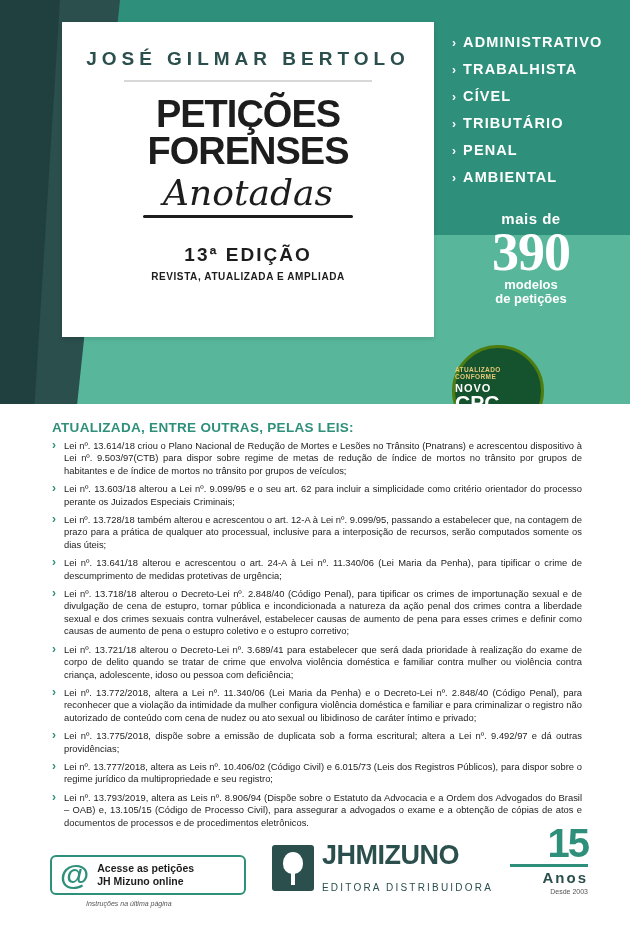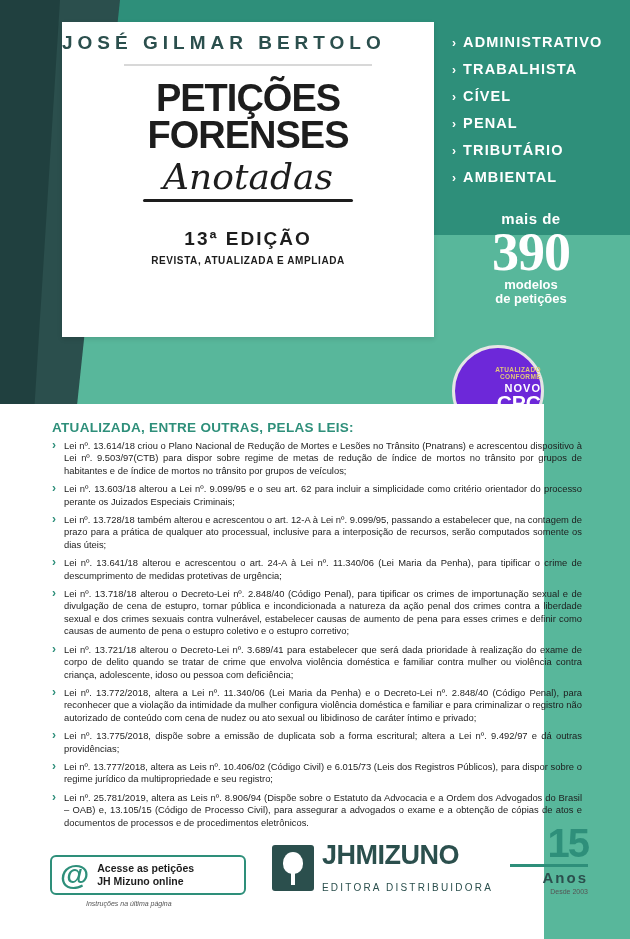--- a/index.html
+++ b/index.html
@@ -35,26 +35,26 @@
     background: #20403f;
     clip-path: polygon(0 0, 100% 0, 55% 100%, 0 100%);
   }
   
   .title-card {
     position: absolute; top: 22px; left: 62px; width: 372px; height: 315px;
     background: #ffffff;
     box-shadow: 0 2px 5px rgba(0,0,0,0.12);
   }
   .author {
-    text-align: left;
+    text-align: center;
     font-size: 19px;
     letter-spacing: 5px;
     color: #2b4f4d;
     font-weight: bold;
-    margin-top: 10px;
+    margin-top: 26px;
   }
   .title-rule {
     width: 248px; height: 2px; background: #d8d8d8;
     margin: 10px auto 0 auto;
   }
   .main-title {
     text-align: center;
     font-size: 38px;
     line-height: 0.98;
     font-weight: bold;
@@ -110,32 +110,32 @@
     text-align: center; color: #ffffff;
   }
   .badge390 .pre { font-size: 15px; font-weight: bold; letter-spacing: 0.5px; }
   .badge390 .num { font-size: 54px; font-weight: bold; line-height: 0.95; letter-spacing: -1px; font-family: Liberation Serif, serif; }
   .badge390 .mod { font-size: 13px; font-weight: bold; line-height: 1; }
   .badge390 .pet { font-size: 13px; font-weight: bold; }
   
   .seal {
     position: absolute; top: 345px; left: 452px; width: 92px; height: 92px;
     border-radius: 50%;
-    background: #6d28d9;
-    border: 3px solid #e5e5e5;
+    background: #14532d;
+    border: 3px solid #4d7c0f;
     color: #ffffff;
-    text-align: right;
+    text-align: left;
   }
   .seal .s1 { font-size: 6.5px; font-weight: bold; color:#e3c878; margin-top: 18px; letter-spacing:0.4px;}
   .seal .s2 { font-size: 11px; font-weight: bold; margin-top: 2px; letter-spacing: 1px;}
   .seal .s3 { font-size: 21px; font-weight: bold; line-height: 0.9; }
   .seal .s4 { font-size: 6.5px; font-weight: bold; color:#e3c878; margin-top: 4px; letter-spacing:0.3px;}
   
   .body-panel {
-    position: absolute; top: 404px; left: 0; width: 544px; height: 535px;
+    position: absolute; top: 404px; left: 0; width: 630px; height: 535px;
     background: #ffffff;
   }
   .laws-head {
     position: absolute; top: 16px; left: 52px;
     font-size: 13.5px; font-weight: bold; color: #2e8f7a; letter-spacing: 0.3px;
   }
   .laws {
     position: absolute; top: 36px; left: 52px; width: 530px;
   }
   .law {
@@ -215,22 +215,22 @@
     <div class="subtitle">Anotadas</div>
     <div class="subtitle-underline"></div>
     <div class="edition">13ª EDIÇÃO</div>
     <div class="edition-sub">REVISTA, ATUALIZADA E AMPLIADA</div>
   </div>
 
   <div class="topics">
     <div class="topic"><span class="chev">›</span><span>ADMINISTRATIVO</span></div>
     <div class="topic"><span class="chev">›</span><span>TRABALHISTA</span></div>
     <div class="topic"><span class="chev">›</span><span>CÍVEL</span></div>
+    <div class="topic"><span class="chev">›</span><span>TRIBUTÁRIO</span></div>
     <div class="topic"><span class="chev">›</span><span>PENAL</span></div>
-    <div class="topic"><span class="chev">›</span><span>TRIBUTÁRIO</span></div>
     <div class="topic"><span class="chev">›</span><span>AMBIENTAL</span></div>
   </div>
 
   <div class="badge390">
     <div class="pre">mais de</div>
     <div class="num">390</div>
     <div class="mod">modelos</div>
     <div class="pet">de petições</div>
   </div>
 
@@ -246,21 +246,21 @@
     <div class="laws">
       <div class="law">Lei nº. 13.614/18 criou o Plano Nacional de Redução de Mortes e Lesões no Trânsito (Pnatrans) e acrescentou dispositivo à Lei nº. 9.503/97(CTB) para dispor sobre regime de metas de redução de índice de mortos no trânsito por grupos de habitantes e de índice de mortos no trânsito por grupos de veículos;</div>
       <div class="law">Lei nº. 13.603/18 alterou a Lei nº. 9.099/95 e o seu art. 62 para incluir a simplicidade como critério orientador do processo perante os Juizados Especiais Criminais;</div>
       <div class="law">Lei nº. 13.728/18 também alterou e acrescentou o art. 12-A à Lei nº. 9.099/95, passando a estabelecer que, na contagem de prazo para a prática de qualquer ato processual, inclusive para a interposição de recursos, serão computados somente os dias úteis;</div>
       <div class="law">Lei nº. 13.641/18 alterou e acrescentou o art. 24-A à Lei nº. 11.340/06 (Lei Maria da Penha), para tipificar o crime de descumprimento de medidas protetivas de urgência;</div>
       <div class="law">Lei nº. 13.718/18 alterou o Decreto-Lei nº. 2.848/40 (Código Penal), para tipificar os crimes de importunação sexual e de divulgação de cena de estupro, tornar pública e incondicionada a natureza da ação penal dos crimes contra a liberdade sexual e dos crimes sexuais contra vulnerável, estabelecer causas de aumento de pena para esses crimes e definir como causas de aumento de pena o estupro coletivo e o estupro corretivo;</div>
       <div class="law">Lei nº. 13.721/18 alterou o Decreto-Lei nº. 3.689/41 para estabelecer que será dada prioridade à realização do exame de corpo de delito quando se tratar de crime que envolva violência doméstica e familiar contra mulher ou violência contra criança, adolescente, idoso ou pessoa com deficiência;</div>
       <div class="law">Lei nº. 13.772/2018, altera a Lei nº. 11.340/06 (Lei Maria da Penha) e o Decreto-Lei nº. 2.848/40 (Código Penal), para reconhecer que a violação da intimidade da mulher configura violência doméstica e familiar e para criminalizar o registro não autorizado de conteúdo com cena de nudez ou ato sexual ou libidinoso de caráter íntimo e privado;</div>
       <div class="law">Lei nº. 13.775/2018, dispõe sobre a emissão de duplicata sob a forma escritural; altera a Lei nº. 9.492/97 e dá outras providências;</div>
       <div class="law">Lei nº. 13.777/2018, altera as Leis nº. 10.406/02 (Código Civil) e 6.015/73 (Leis dos Registros Públicos), para dispor sobre o regime jurídico da multipropriedade e seu registro;</div>
-      <div class="law">Lei nº. 25.781/2019, altera as Leis nº. 8.906/94 (Dispõe sobre o Estatuto da Advocacia e a Ordem dos Advogados do Brasil – OAB) e, 13.105/15 (Código de Processo Civil), para assegurar a advogados o exame e a obtenção de cópias de atos e documentos de processos e de procedimentos eletrônicos.</div>
+      <div class="law">Lei nº. 13.793/2019, altera as Leis nº. 8.906/94 (Dispõe sobre o Estatuto da Advocacia e a Ordem dos Advogados do Brasil – OAB) e, 13.105/15 (Código de Processo Civil), para assegurar a advogados o exame e a obtenção de cópias de atos e documentos de processos e de procedimentos eletrônicos.</div>
     </div>
 
     <div class="footer">
       <div class="at-box">
         <div class="at-sym">@</div>
         <div class="at-txt">
           <div>Acesse as petições</div>
           <div>JH Mizuno online</div>
         </div>
       </div>

